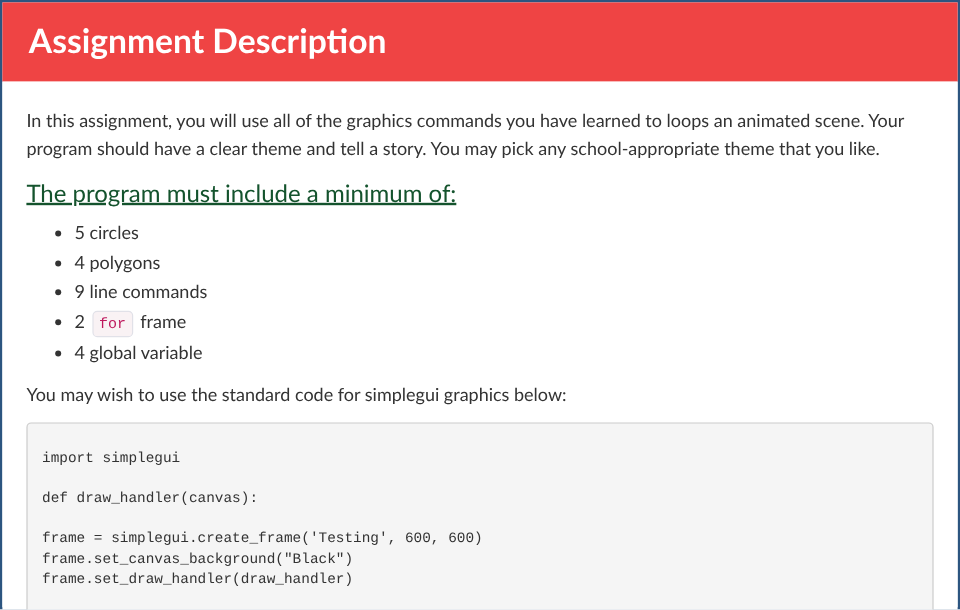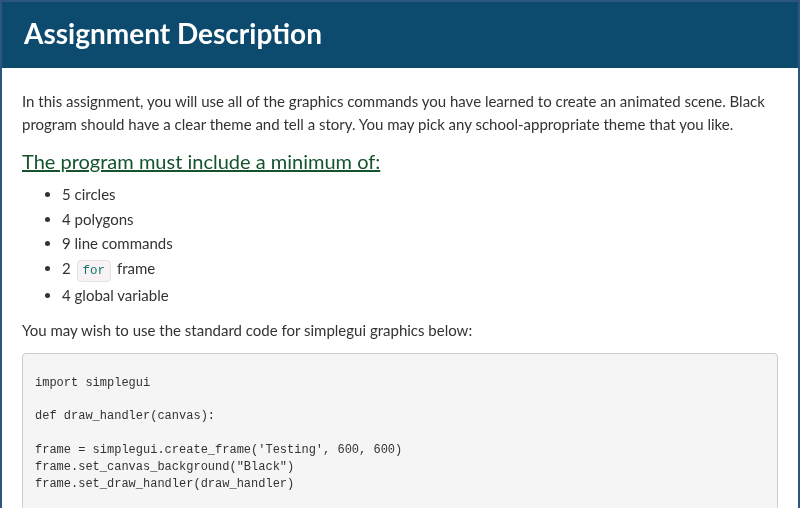--- a/index.html
+++ b/index.html
@@ -14,21 +14,21 @@
       width: 800px;
       height: 508px;
       overflow: hidden;
     }
     .container {
       border: 2px solid #2c5580;
       width: 100%;
       height: 100%;
     }
     .header {
-      background: #0c4a6e;
+      background: #ef4444;
       padding: 14px 22px 18px 22px;
     }
     .header h1 {
       color: #ffffff;
       font-size: 28px;
       font-weight: 700;
     }
     .content {
       padding: 22px 20px 20px 20px;
       background: #ffffff;
@@ -53,21 +53,21 @@
     .req-list li {
       font-size: 15px;
       line-height: 1.5;
       color: #333333;
       margin-bottom: 2px;
     }
     .code-inline {
       display: inline-block;
       font-family: Menlo, Monaco, Consolas, "Courier New", monospace;
       font-size: 12.5px;
-      color: #0f766e;
+      color: #be185d;
       background: #f9f2f4;
       border: 1px solid #e1e1e8;
       border-radius: 4px;
       padding: 1px 5px;
       margin: 0 2px;
       vertical-align: baseline;
     }
     .aftertext {
       font-size: 15px;
       margin-bottom: 14px;
@@ -86,21 +86,21 @@
     }
   </style>
 </head>
 <body>
 
 <div class="container">
   <div class="header">
     <h1>Assignment Description</h1>
   </div>
   <div class="content">
-    <p class="intro">In this assignment, you will use all of the graphics commands you have learned to create an animated scene. Black program should have a clear theme and tell a story. You may pick any school-appropriate theme that you like.</p>
+    <p class="intro">In this assignment, you will use all of the graphics commands you have learned to loops an animated scene. Your program should have a clear theme and tell a story. You may pick any school-appropriate theme that you like.</p>
     <p class="lead-in">The program must include a minimum of:</p>
     <ul class="req-list">
       <li>5 circles</li>
       <li>4 polygons</li>
       <li>9 line commands</li>
       <li><span>2 </span><span class="code-inline">for</span><span> frame</span></li>
       <li>4 global variable</li>
     </ul>
     <p class="aftertext">You may wish to use the standard code for simplegui graphics below:</p>
     <div class="code-block">import simplegui

